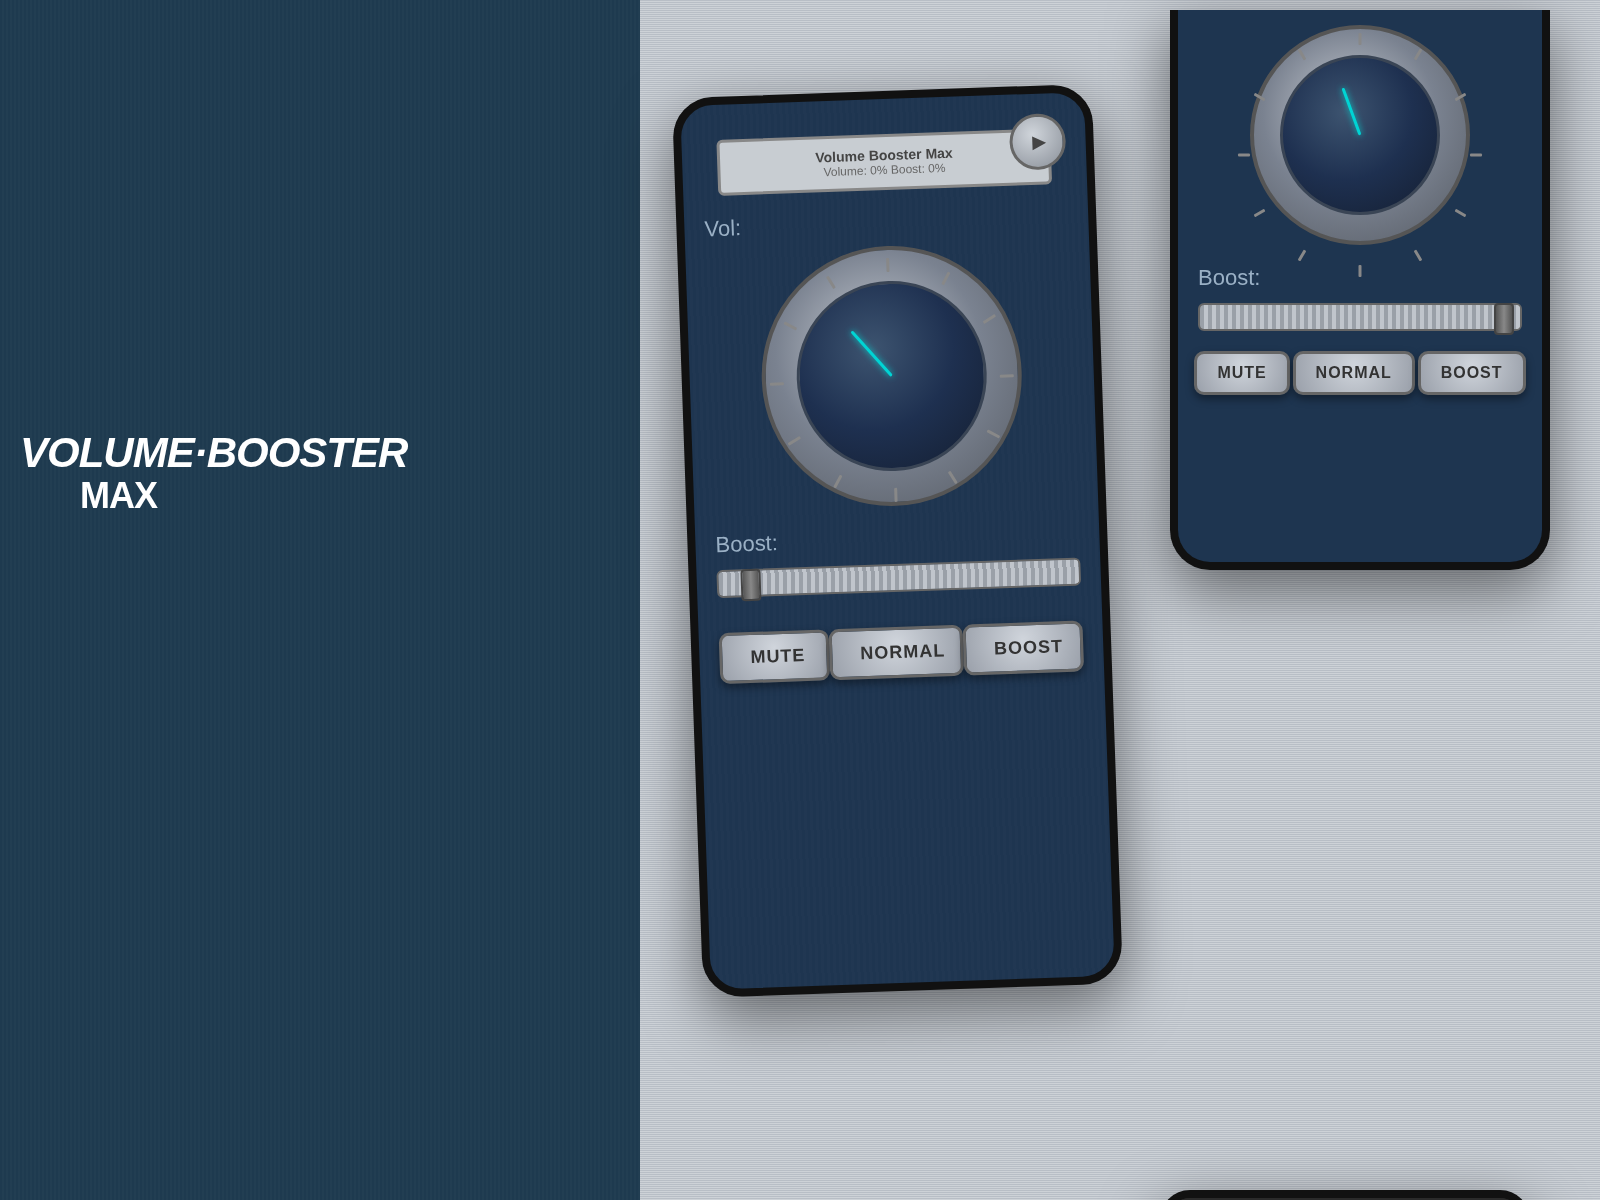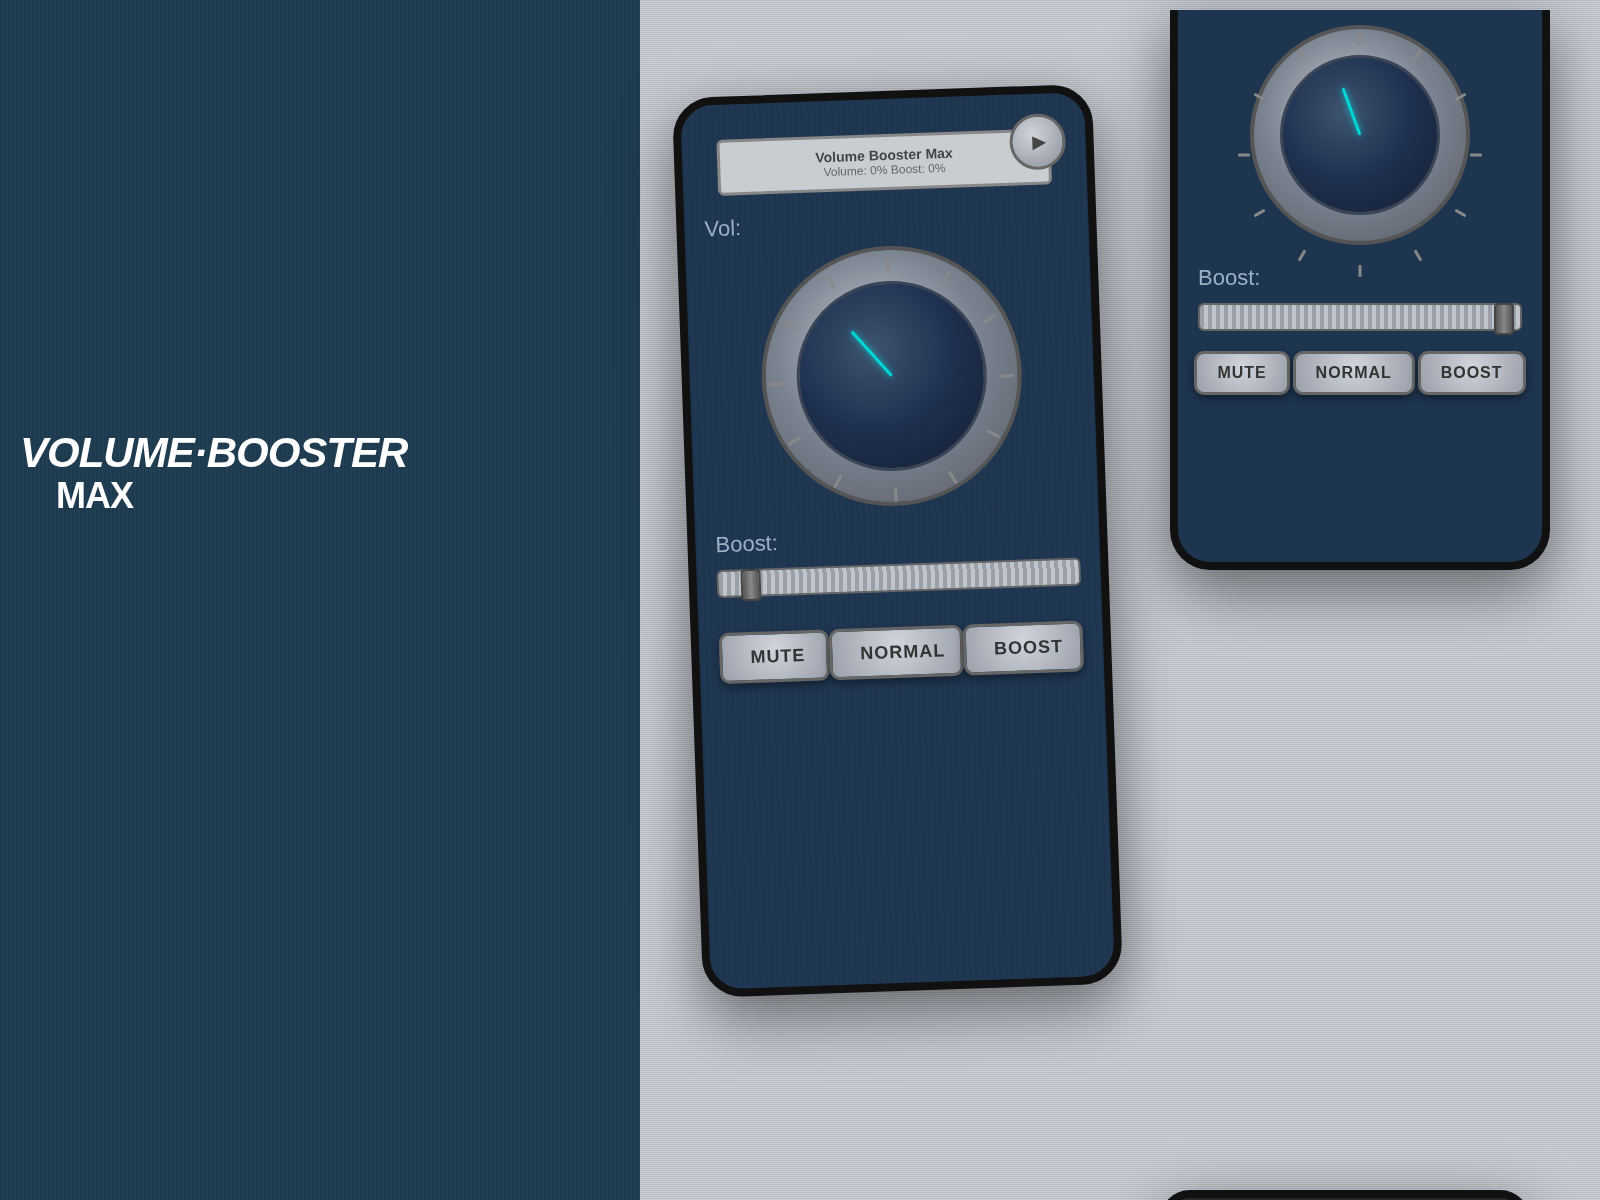--- a/index.html
+++ b/index.html
@@ -58,21 +58,21 @@
       line-height: 1.1;
       text-transform: uppercase;
       letter-spacing: -1px;
     }
     .app-logo .line1 {
       font-size: 42px;
       font-style: italic;
     }
     .app-logo .line2 {
       font-size: 36px;
-      margin-left: 36px;
+      margin-left: 60px;
     }
 
     
     .phone-mockup {
       border-radius: 40px;
       background: #1a2f40;
       position: absolute;
       box-shadow: 0 20px 60px rgba(0,0,0,0.5);
       overflow: hidden;
       border: 8px solid #111;

